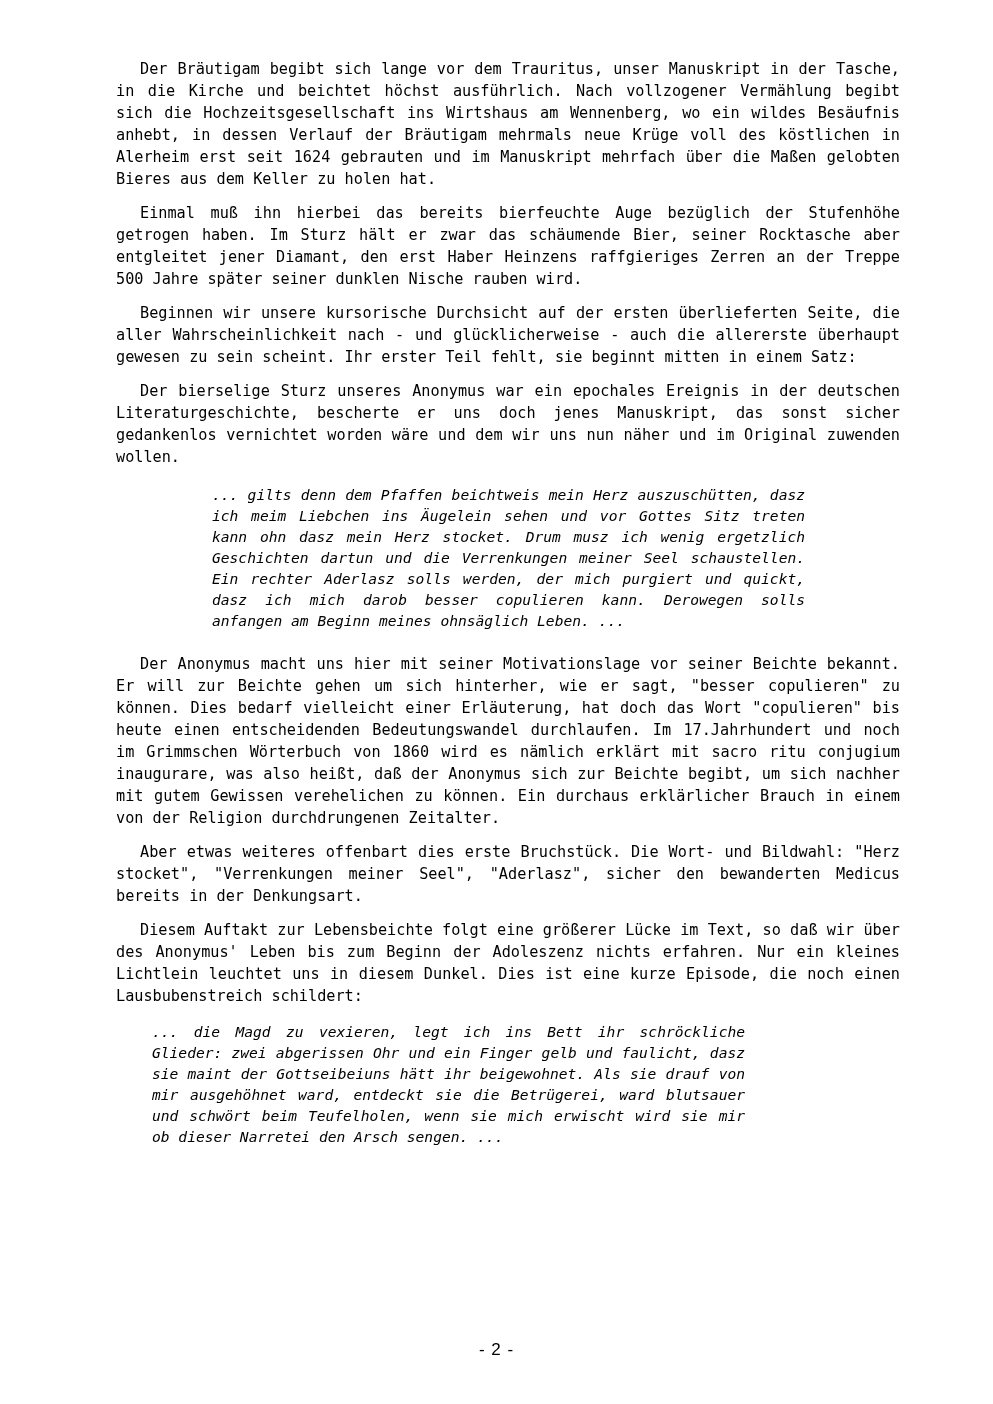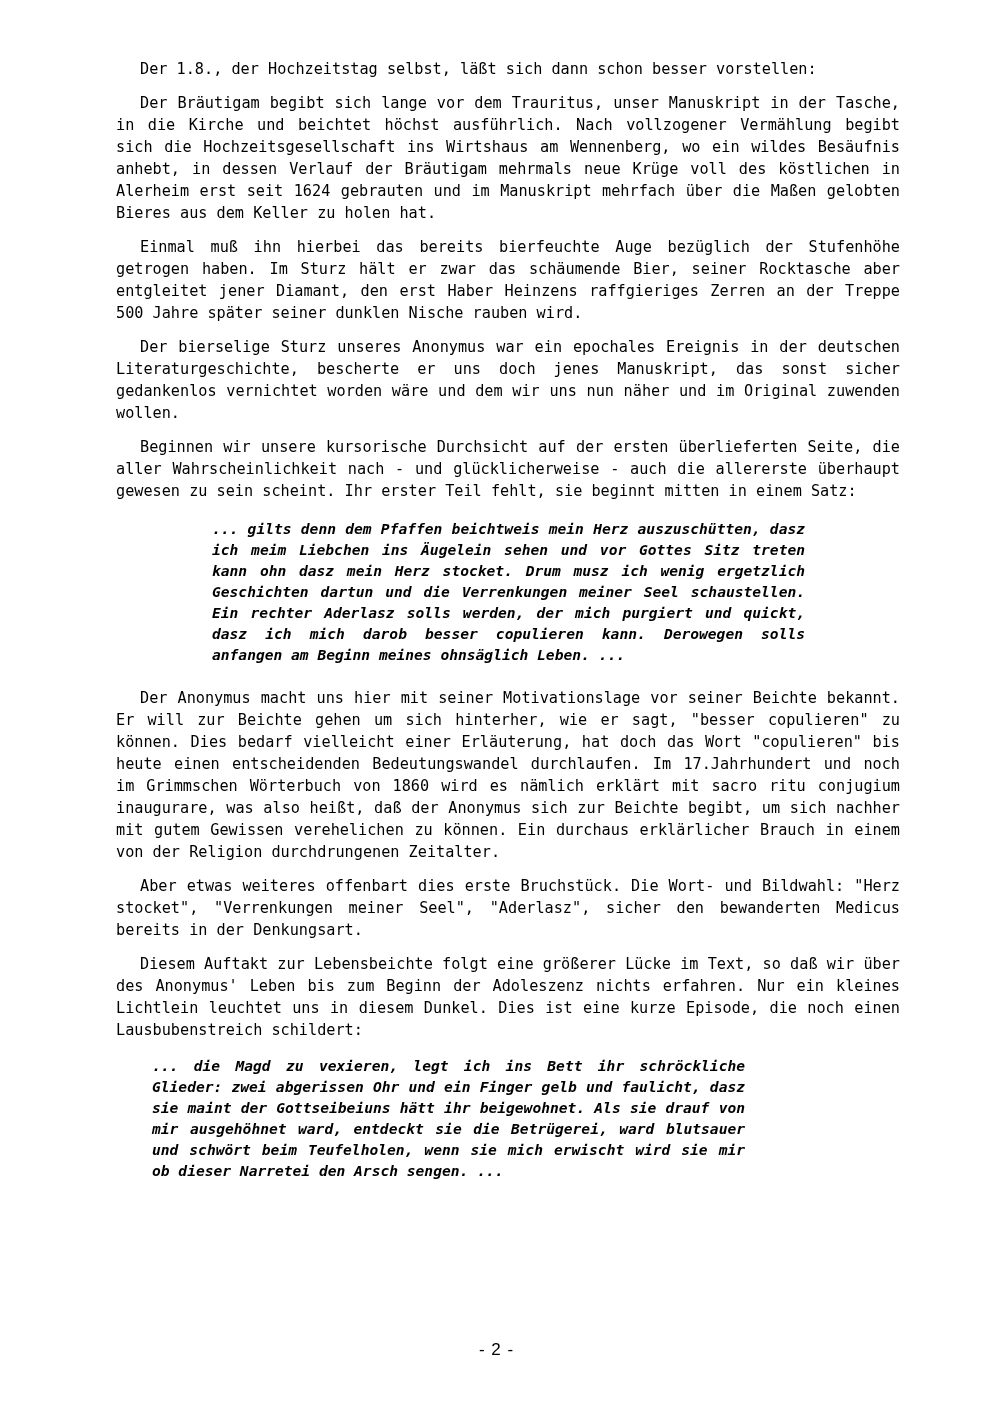--- a/index.html
+++ b/index.html
@@ -39,21 +39,20 @@
     padding: 0;
     width: 593px;
     margin-left: 96px;
     font-family: "DejaVu Sans Mono", "Liberation Mono", monospace;
     font-style: italic;
     font-size: 14.6px;
     line-height: 21px;
     color: #000000;
     text-align: justify;
     text-indent: 0;
-    font-weight: bold;
   }
   blockquote.quote.second {
     margin-top: 14px;
     margin-bottom: 0;
     margin-left: 36px;
   }
 
   .page-number {
     position: absolute;
     left: 0;
@@ -66,29 +65,28 @@
     letter-spacing: 1px;
   }
 </style>
 </head>
 <body>
 
 <div class="page">
 
   <div class="content">
 
-    <p class="para">Der 1.8., der Hochzeitstag selbst, läßt sich dann schon besser vorstellen:</p>
 
     <p class="para">Der Bräutigam begibt sich lange vor dem Trauritus, unser Manuskript in der Tasche, in die Kirche und beichtet höchst ausführlich. Nach vollzogener Vermählung begibt sich die Hochzeitsgesellschaft ins Wirtshaus am Wennenberg, wo ein wildes Besäufnis anhebt, in dessen Verlauf der Bräutigam mehrmals neue Krüge voll des köstlichen in Alerheim erst seit 1624 gebrauten und im Manuskript mehrfach über die Maßen gelobten Bieres aus dem Keller zu holen hat.</p>
 
     <p class="para">Einmal muß ihn hierbei das bereits bierfeuchte Auge bezüglich der Stufenhöhe getrogen haben. Im Sturz hält er zwar das schäumende Bier, seiner Rocktasche aber entgleitet jener Diamant, den erst Haber Heinzens raffgieriges Zerren an der Treppe 500 Jahre später seiner dunklen Nische rauben wird.</p>
 
+    <p class="para">Beginnen wir unsere kursorische Durchsicht auf der ersten überlieferten Seite, die aller Wahrscheinlichkeit nach - und glücklicherweise - auch die allererste überhaupt gewesen zu sein scheint. Ihr erster Teil fehlt, sie beginnt mitten in einem Satz:</p>
+
     <p class="para">Der bierselige Sturz unseres Anonymus war ein epochales Ereignis in der deutschen Literaturgeschichte, bescherte er uns doch jenes Manuskript, das sonst sicher gedankenlos vernichtet worden wäre und dem wir uns nun näher und im Original zuwenden wollen.</p>
-
-    <p class="para">Beginnen wir unsere kursorische Durchsicht auf der ersten überlieferten Seite, die aller Wahrscheinlichkeit nach - und glücklicherweise - auch die allererste überhaupt gewesen zu sein scheint. Ihr erster Teil fehlt, sie beginnt mitten in einem Satz:</p>
 
     <blockquote class="quote">... gilts denn dem Pfaffen beichtweis mein Herz auszuschütten, dasz ich meim Liebchen ins Äugelein sehen und vor Gottes Sitz treten kann ohn dasz mein Herz stocket. Drum musz ich wenig ergetzlich Geschichten dartun und die Verrenkungen meiner Seel schaustellen. Ein rechter Aderlasz solls werden, der mich purgiert und quickt, dasz ich mich darob besser copulieren kann. Derowegen solls anfangen am Beginn meines ohnsäglich Leben. ...</blockquote>
 
     <p class="para">Der Anonymus macht uns hier mit seiner Motivationslage vor seiner Beichte bekannt. Er will zur Beichte gehen um sich hinterher, wie er sagt, "besser copulieren" zu können. Dies bedarf vielleicht einer Erläuterung, hat doch das Wort "copulieren" bis heute einen entscheidenden Bedeutungswandel durchlaufen. Im 17.Jahrhundert und noch im Grimmschen Wörterbuch von 1860 wird es nämlich erklärt mit sacro ritu conjugium inaugurare, was also heißt, daß der Anonymus sich zur Beichte begibt, um sich nachher mit gutem Gewissen verehelichen zu können. Ein durchaus erklärlicher Brauch in einem von der Religion durchdrungenen Zeitalter.</p>
 
     <p class="para">Aber etwas weiteres offenbart dies erste Bruchstück. Die Wort- und Bildwahl: "Herz stocket", "Verrenkungen meiner Seel", "Aderlasz", sicher den bewanderten Medicus bereits in der Denkungsart.</p>
 
     <p class="para">Diesem Auftakt zur Lebensbeichte folgt eine größerer Lücke im Text, so daß wir über des Anonymus' Leben bis zum Beginn der Adoleszenz nichts erfahren. Nur ein kleines Lichtlein leuchtet uns in diesem Dunkel. Dies ist eine kurze Episode, die noch einen Lausbubenstreich schildert:</p>
 
     <blockquote class="quote second">... die Magd zu vexieren, legt ich ins Bett ihr schröckliche Glieder: zwei abgerissen Ohr und ein Finger gelb und faulicht, dasz sie maint der Gottseibeiuns hätt ihr beigewohnet. Als sie drauf von mir ausgehöhnet ward, entdeckt sie die Betrügerei, ward blutsauer und schwört beim Teufelholen, wenn sie mich erwischt wird sie mir ob dieser Narretei den Arsch sengen. ...</blockquote>

